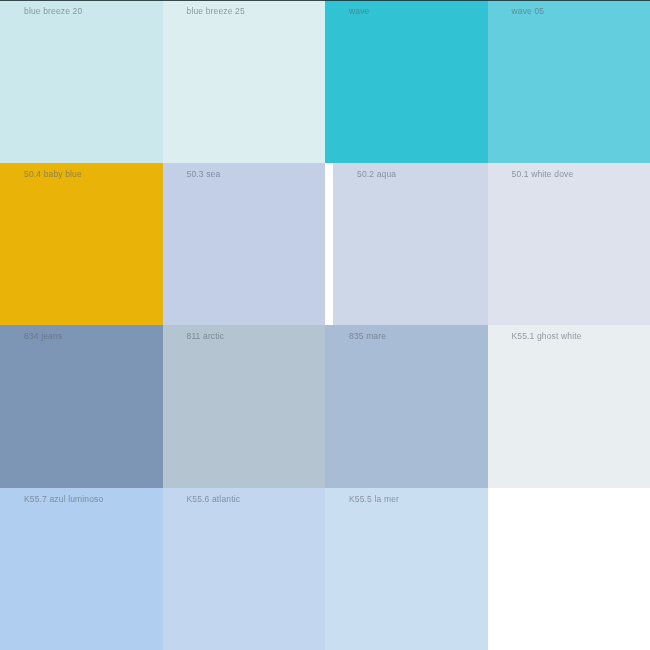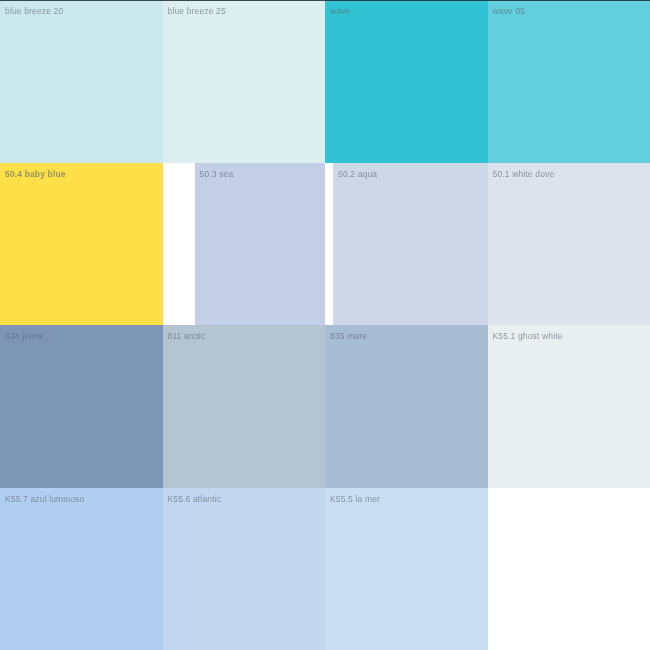--- a/index.html
+++ b/index.html
@@ -24,21 +24,21 @@
     background: #ffffff;
   }
   .swatch {
     position: relative;
     box-sizing: border-box;
     overflow: hidden;
   }
   .swatch-label {
     position: absolute;
     top: 6px;
-    left: 5px;
+    left: 24px;
     font-size: 8.5px;
     line-height: 11px;
     letter-spacing: 0.15px;
     color: rgba(90, 102, 112, 0.62);
     white-space: nowrap;
     font-family: "Liberation Sans", "DejaVu Sans", sans-serif;
     pointer-events: none;
   }
   
   #top-rule {
@@ -61,24 +61,24 @@
     </div>
     <div class="swatch" style="background: rgb(221, 238, 241);">
       <span class="swatch-label">blue breeze 25</span>
     </div>
     <div class="swatch" style="background: rgb(49, 195, 211); text-align: center;">
       <span class="swatch-label">wave</span>
     </div>
     <div class="swatch" style="background: rgb(99, 206, 222);">
       <span class="swatch-label">wave 05</span>
     </div>
-    <div class="swatch" style="background: #fde047; font-weight: bold;">
+    <div class="swatch" style="background: #eab308;">
       <span class="swatch-label">50.4 baby blue</span>
     </div>
-    <div class="swatch" style="background: rgb(195, 207, 231); margin-left: 32px;">
+    <div class="swatch" style="background: rgb(195, 207, 231);">
       <span class="swatch-label">50.3 sea</span>
     </div>
     <div class="swatch" style="background: rgb(206, 215, 232); margin-left: 8px;">
       <span class="swatch-label">50.2 aqua</span>
     </div>
     <div class="swatch" style="background: rgb(221, 226, 236);">
       <span class="swatch-label">50.1 white dove</span>
     </div>
     <div class="swatch" style="background: rgb(126, 150, 181);">
       <span class="swatch-label">834 jeans</span>

